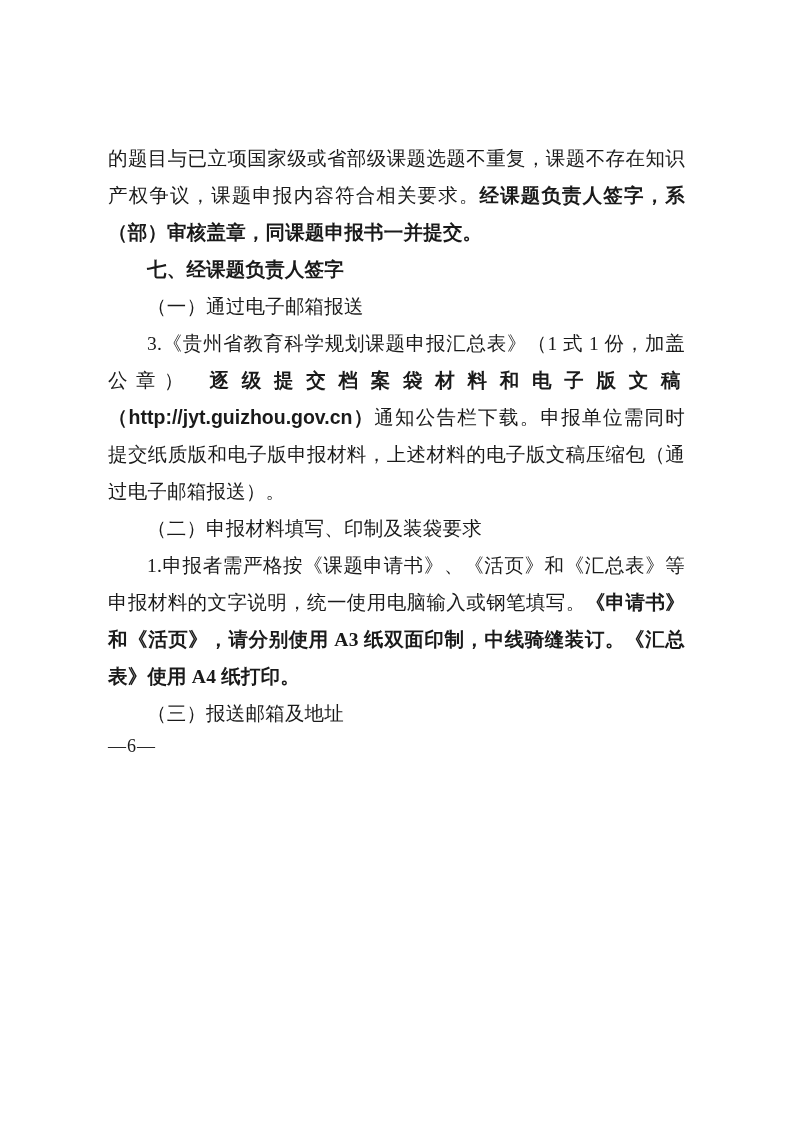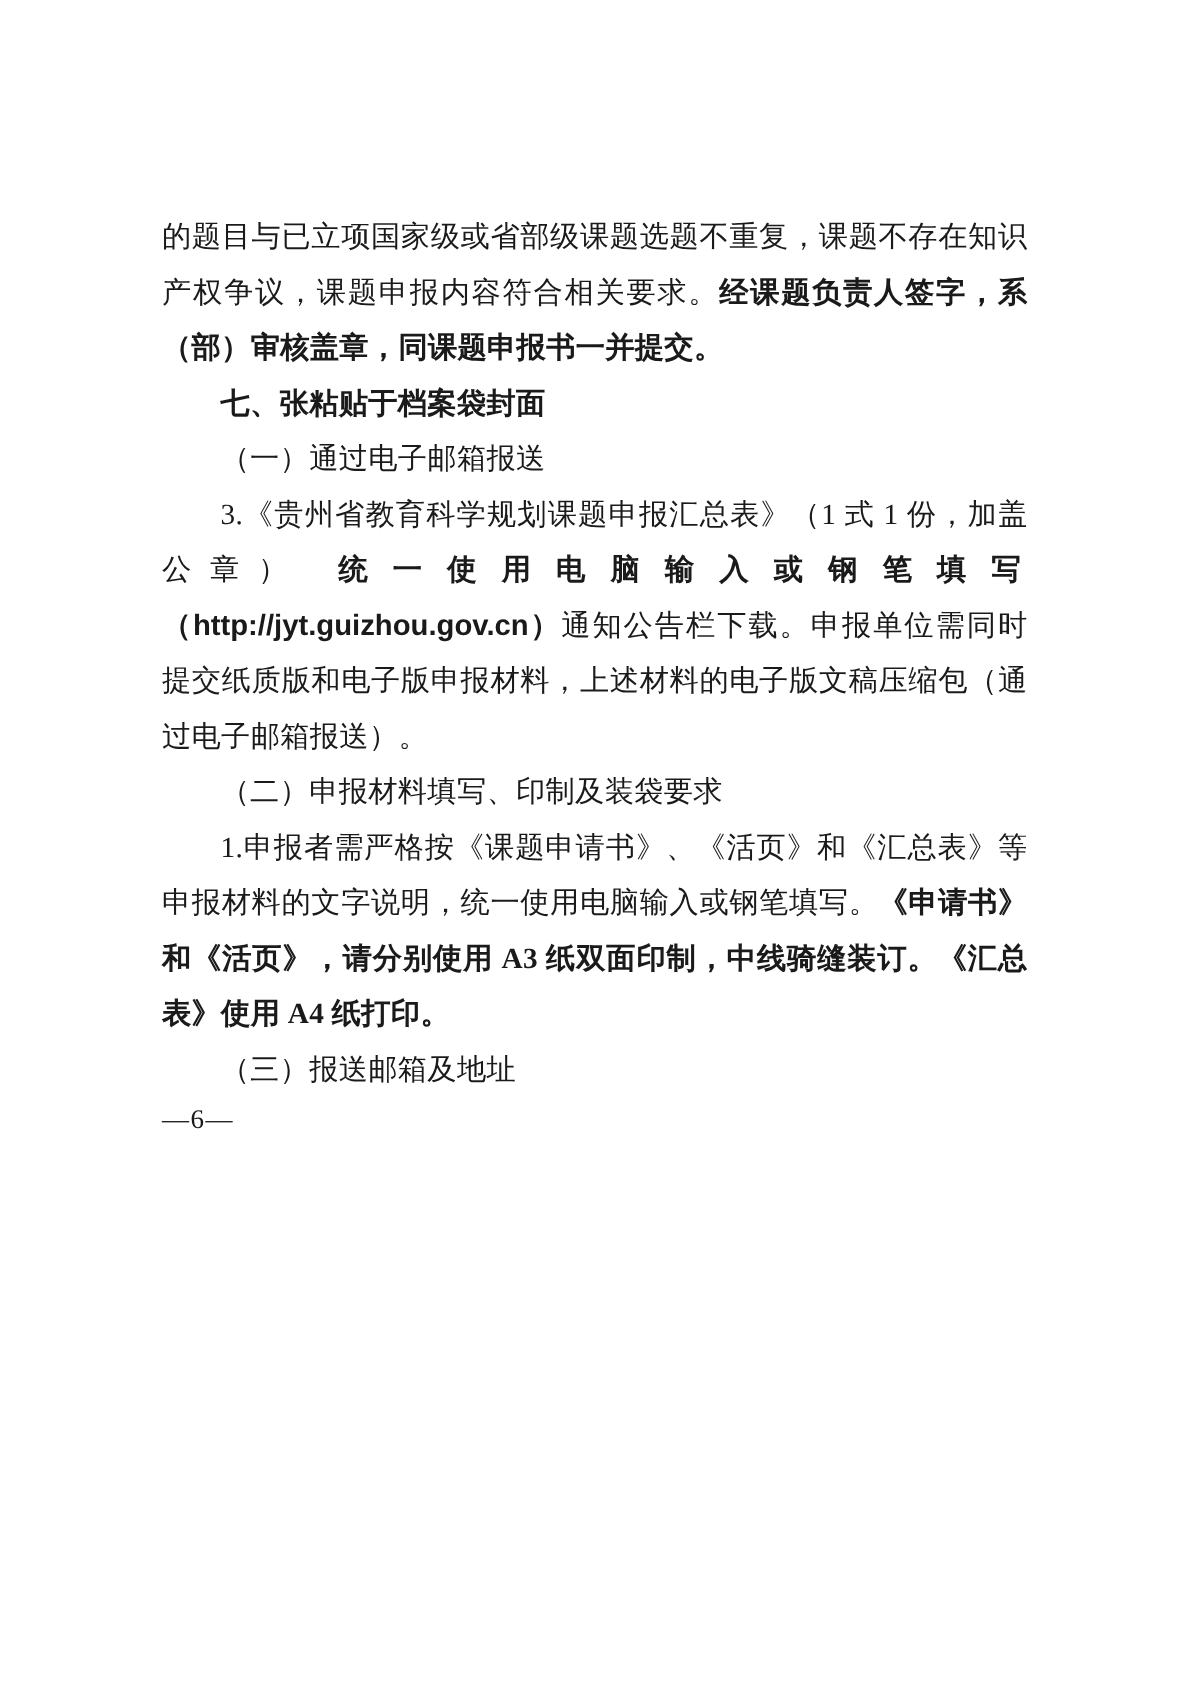--- a/index.html
+++ b/index.html
@@ -58,21 +58,21 @@
     letter-spacing: 1px;
     color: #1a1a1a;
   }
 </style>
 </head>
 <body>
 
 <div class="page">
   <div class="doc-body" id="doc-body">
       <p class="para"><span>的题目与已立项国家级或省部级课题选题不重复，课题不存在知识产权争议，课题申报内容符合相关要求。</span><span class="bold">经课题负责人签字，系（部）审核盖章，同课题申报书一并提交。</span></p>
-      <p class="para indent2"><span class="bold">七、张粘贴于档案袋封面</span></p>
+      <p class="para indent2"><span class="bold">七、经课题负责人签字</span></p>
       <p class="para indent2"><span>（一）通过电子邮箱报送</span></p>
-      <p class="para indent2"><span>3.《贵州省教育科学规划课题申报汇总表》（1 式 1 份，加盖公章）</span><span class="bold sp-wide"> 统一使用电脑输入或钢笔填写</span><span class="bold url">（http://jyt.guizhou.gov.cn）</span><span>通知公告栏下载。申报单位需同时提交纸质版和电子版申报材料，上述材料的电子版文稿压缩包（通过电子邮箱报送）。</span></p>
+      <p class="para indent2"><span>3.《贵州省教育科学规划课题申报汇总表》（1 式 1 份，加盖公章）</span><span class="bold sp-wide"> 逐级提交档案袋材料和电子版文稿</span><span class="bold url">（http://jyt.guizhou.gov.cn）</span><span>通知公告栏下载。申报单位需同时提交纸质版和电子版申报材料，上述材料的电子版文稿压缩包（通过电子邮箱报送）。</span></p>
       <p class="para indent2"><span>（二）申报材料填写、印制及装袋要求</span></p>
       <p class="para indent2"><span>1.申报者需严格按《课题申请书》、《活页》和《汇总表》等申报材料的文字说明，统一使用电脑输入或钢笔填写。</span><span class="bold">《申请书》和《活页》，请分别使用 A3 纸双面印制，中线骑缝装订。《汇总表》使用 A4 纸打印。</span></p>
       <p class="para indent2"><span>（三）报送邮箱及地址</span></p>
     </div>
   <div class="footer">—6—</div>
 </div>
 
 </body></html>

